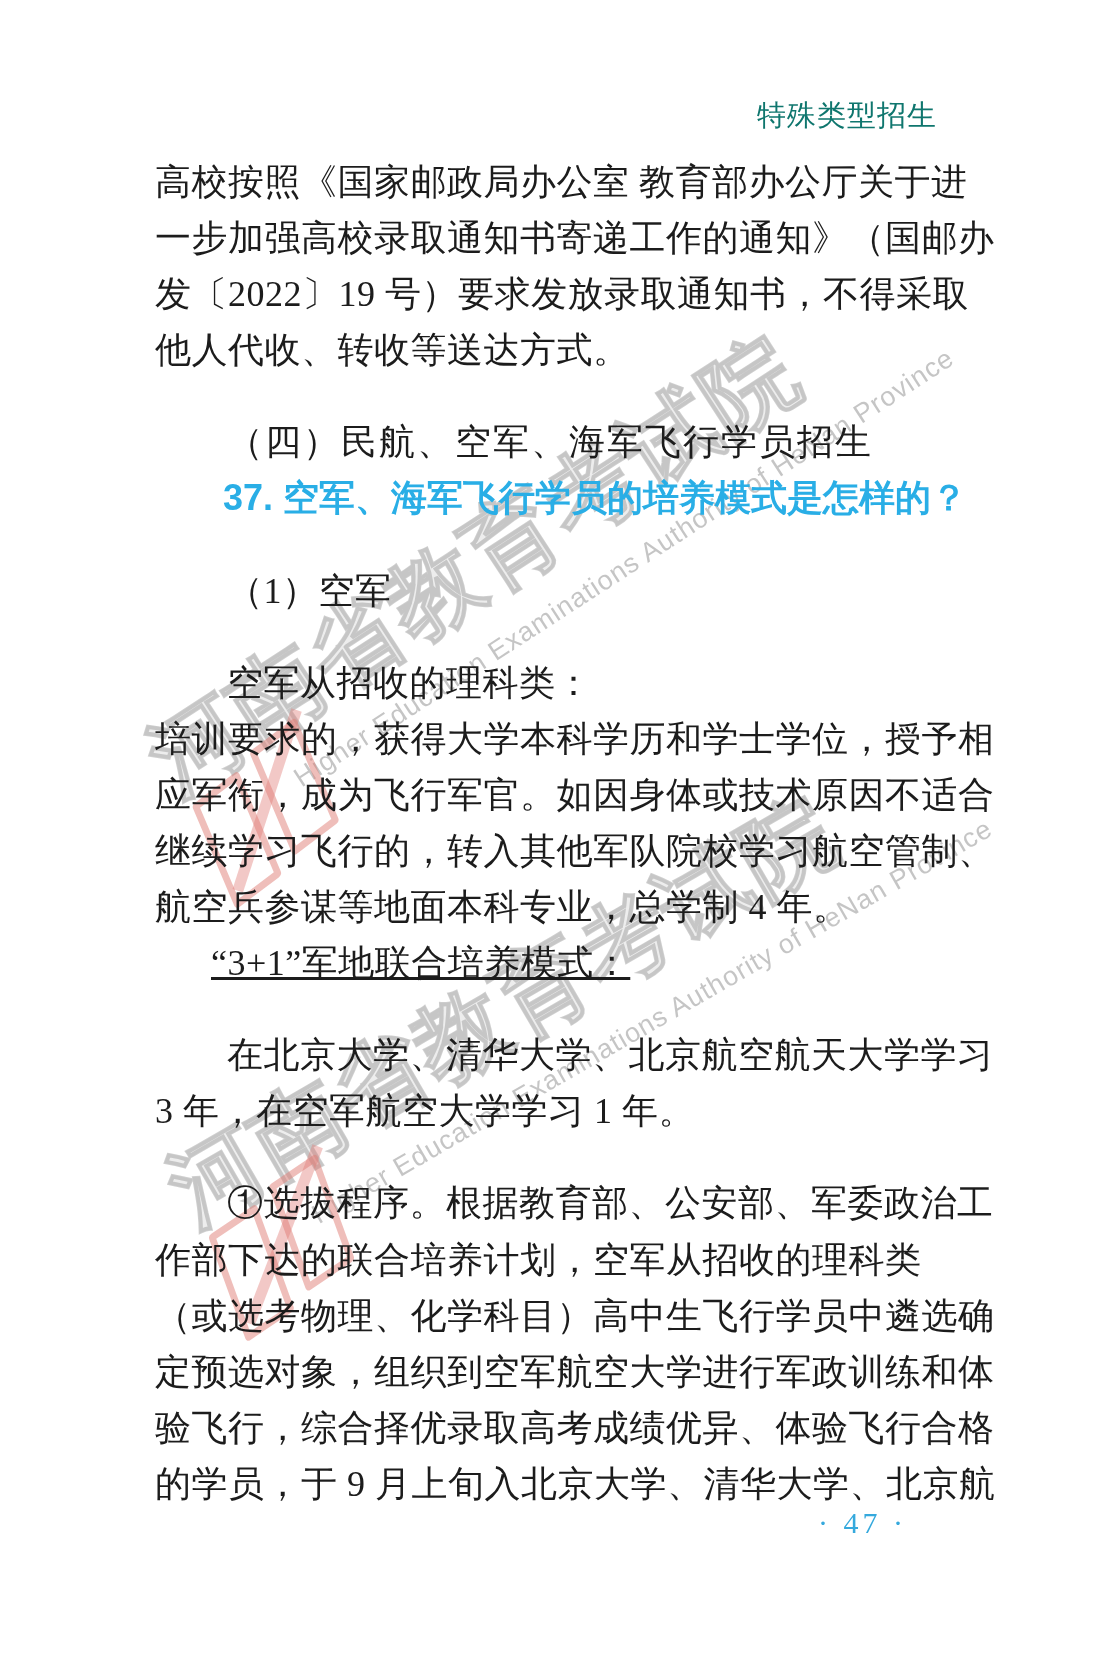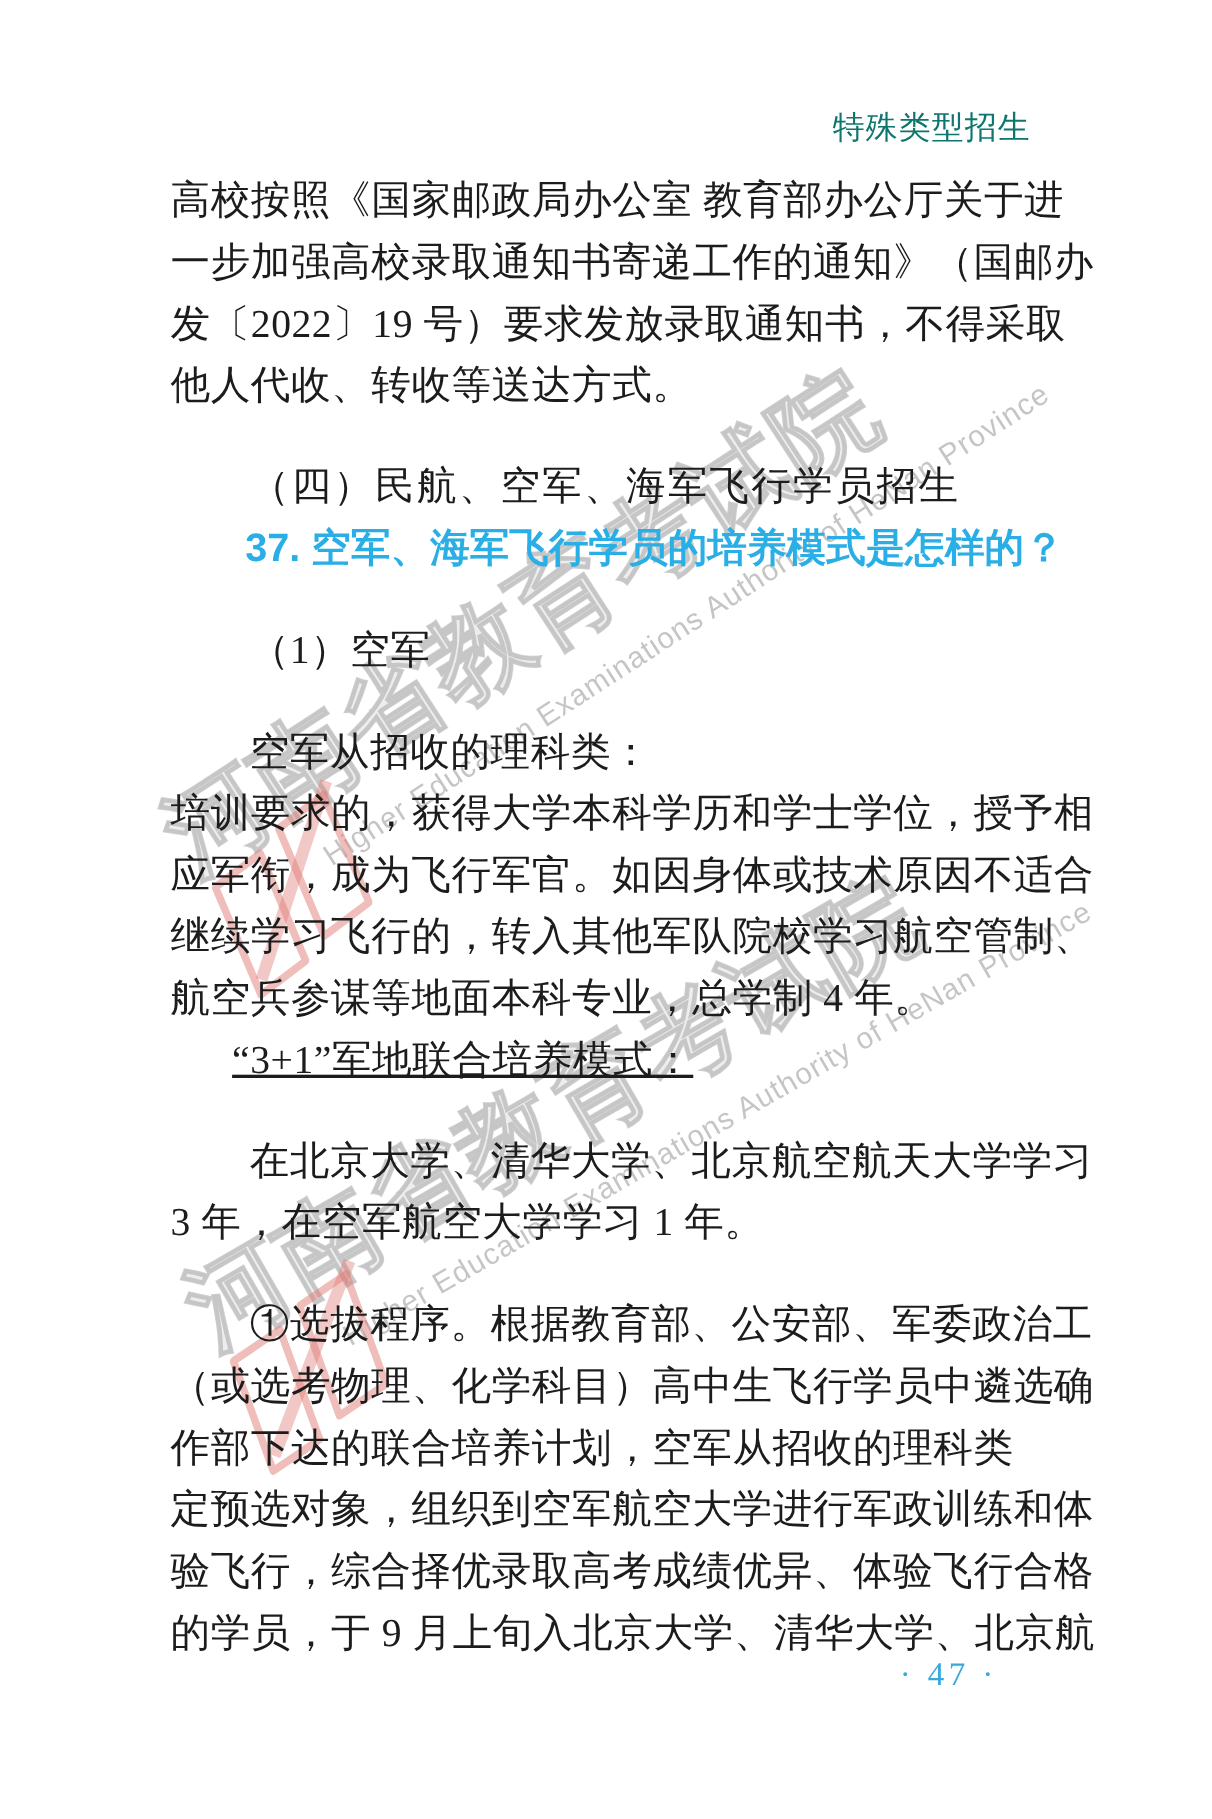--- a/index.html
+++ b/index.html
@@ -138,22 +138,22 @@
     <div class="line indent">（1）空军</div>
     <div class="line indent">空军从招收的理科类：</div>
     <div class="line">培训要求的，获得大学本科学历和学士学位，授予相</div>
     <div class="line">应军衔，成为飞行军官。如因身体或技术原因不适合</div>
     <div class="line">继续学习飞行的，转入其他军队院校学习航空管制、</div>
     <div class="line">航空兵参谋等地面本科专业，总学制 4 年。</div>
     <div class="line indent-sm">“3+1”军地联合培养模式：</div>
     <div class="line indent">在北京大学、清华大学、北京航空航天大学学习</div>
     <div class="line">3 年，在空军航空大学学习 1 年。</div>
     <div class="line indent">①选拔程序。根据教育部、公安部、军委政治工</div>
+    <div class="line">作部下达的联合培养计划，空军从招收的理科类</div>
     <div class="line">（或选考物理、化学科目）高中生飞行学员中遴选确</div>
-    <div class="line">作部下达的联合培养计划，空军从招收的理科类</div>
     <div class="line">定预选对象，组织到空军航空大学进行军政训练和体</div>
     <div class="line">验飞行，综合择优录取高考成绩优异、体验飞行合格</div>
     <div class="line">的学员，于 9 月上旬入北京大学、清华大学、北京航</div>
   </div>
 
   <div class="page-number">· 47 ·</div>
 
 </div>
 
 </body></html>

